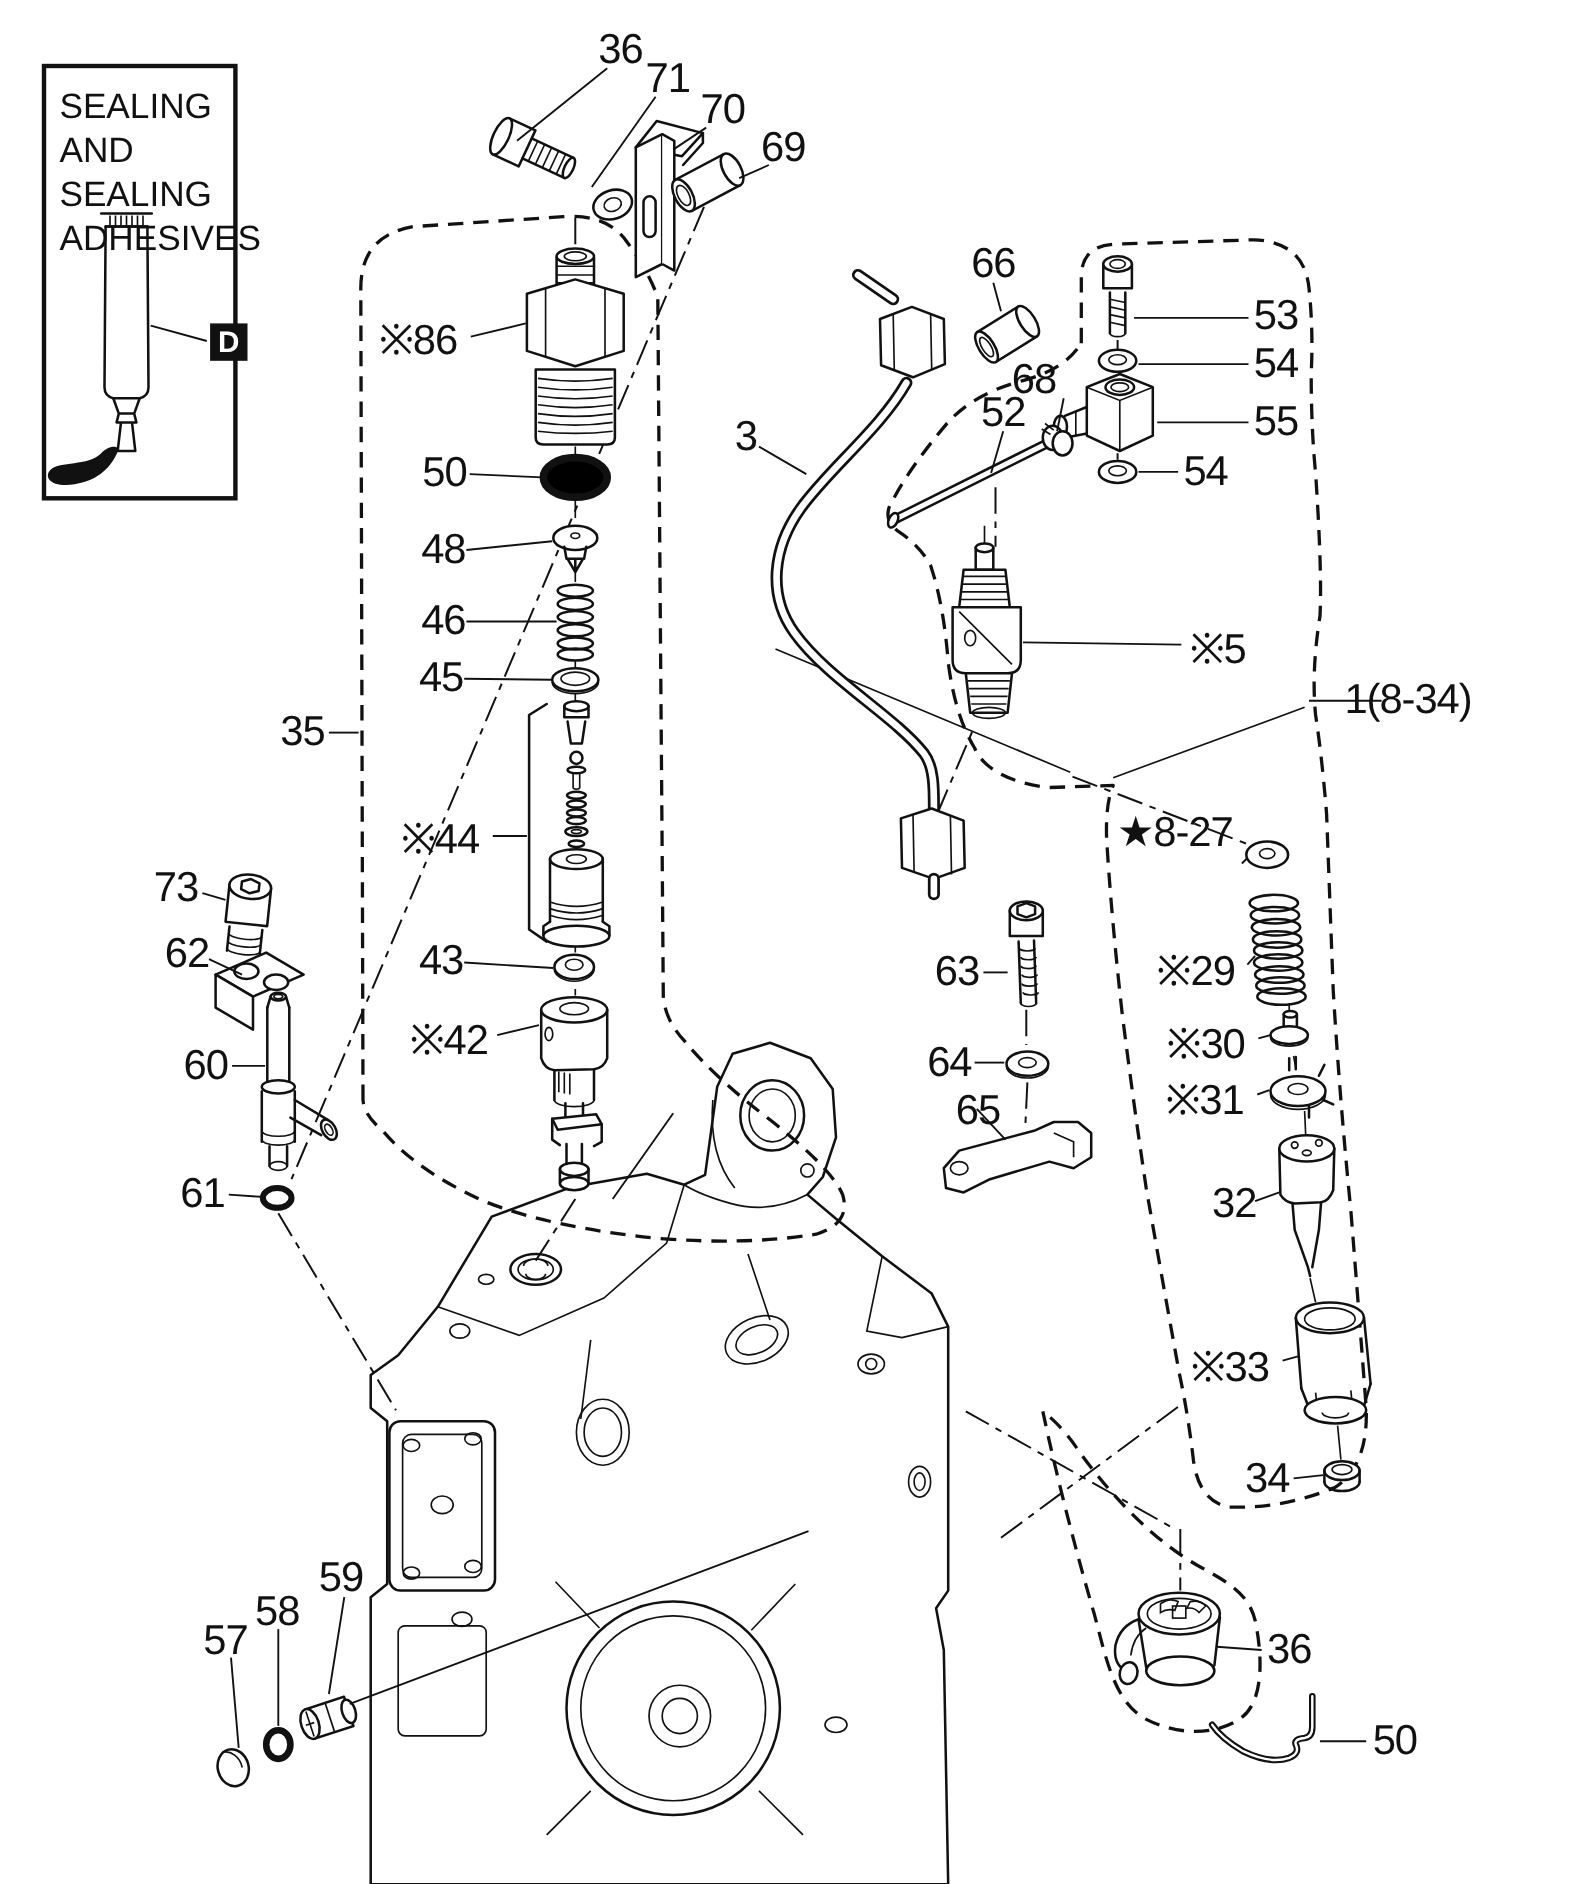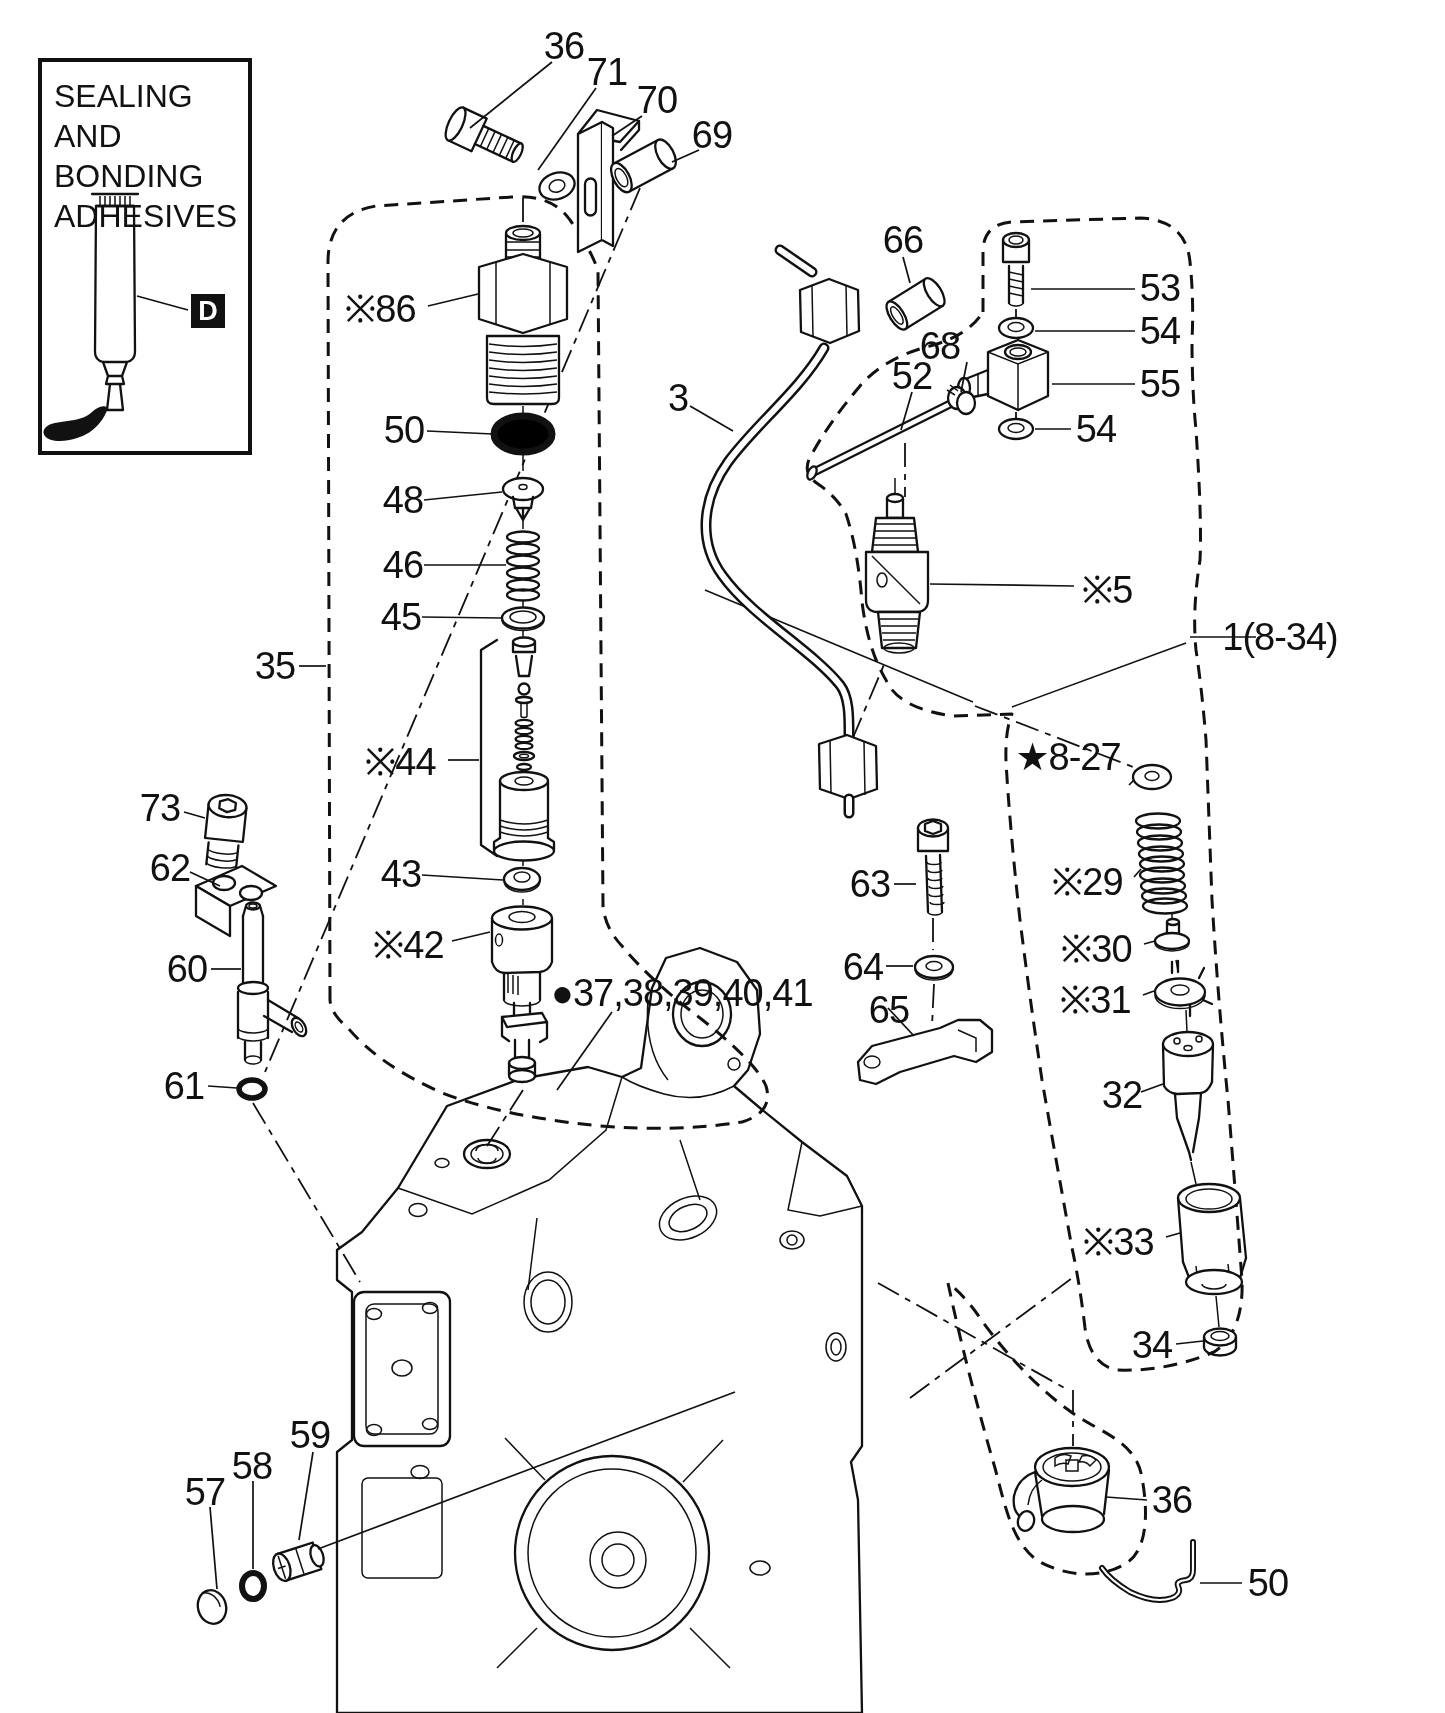--- a/index.html
+++ b/index.html
@@ -14,21 +14,21 @@
   .dash{stroke:#111;fill:none;stroke-width:3;stroke-dasharray:14 9;stroke-linejoin:round;}
   .dashdot{stroke:#111;fill:none;stroke-width:1.8;stroke-dasharray:24 7 6 7;}
   .pipeO{stroke:#111;fill:none;stroke-width:11;stroke-linecap:round;}
   .pipeI{stroke:#fff;fill:none;stroke-width:6;stroke-linecap:round;}
   .ink{fill:#111;stroke:none;}
   
   .co{position:absolute;transform:translate(-50%,-50%);font-size:38px;letter-spacing:-1px;
       white-space:nowrap;color:#111;}
   .co.left{transform:translate(0,-50%);}
   
-  .adhesive-box{position:absolute;left:38px;top:58px;width:214px;height:397px;
+  .adhesive-box{position:absolute;left:38px;top:58px;width:178px;height:397px;
       border:4px solid #111;box-sizing:border-box;padding:14px 15px 0 12px;}
   .box-line{font-size:32px;line-height:40px;color:#111;}
   .d-tag{position:absolute;left:191px;top:294px;width:34px;height:34px;background:#111;
       color:#fff;font-weight:700;font-size:27px;line-height:34px;text-align:center;}
 </style>
 </head>
 <body>
 
 <div class="stage">
 
@@ -480,21 +480,21 @@
     <path class="leader" d="M208,1086 L237,1088"></path>
     <path class="leader" d="M313,1452 L299,1540"></path>
     <path class="leader" d="M253,1481 L253,1569"></path>
     <path class="leader" d="M210,1507 L217,1589"></path>
     <path class="leader" d="M318,1549 L735,1392"></path>
   </g>
 </svg>
 
 <div class="adhesive-box">
   <div class="box-line">SEALING AND</div>
-  <div class="box-line">BONDING</div>
+  <div class="box-line">SEALING</div>
   <div class="box-line">ADHESIVES</div>
 </div>
 <div class="d-tag">D</div>
 
 <div class="co" style="left:564px;top:46px">36</div>
 <div class="co" style="left:607px;top:72px">71</div>
 <div class="co" style="left:657px;top:100px">70</div>
 <div class="co" style="left:712px;top:135px">69</div>
 <div class="co" style="left:903px;top:240px">66</div>
 <div class="co" style="left:1160px;top:288px">53</div>
@@ -506,21 +506,20 @@
 <div class="co" style="left:678px;top:398px">3</div>
 <div class="co" style="left:380px;top:307px">※86</div>
 <div class="co" style="left:404px;top:430px">50</div>
 <div class="co" style="left:403px;top:500px">48</div>
 <div class="co" style="left:403px;top:565px">46</div>
 <div class="co" style="left:401px;top:617px">45</div>
 <div class="co" style="left:275px;top:666px">35</div>
 <div class="co" style="left:400px;top:760px">※44</div>
 <div class="co" style="left:401px;top:874px">43</div>
 <div class="co" style="left:408px;top:943px">※42</div>
-<div class="co left" style="left:551px;top:993px">●37,38,39,40,41</div>
 <div class="co" style="left:1107px;top:588px">※5</div>
 <div class="co" style="left:1280px;top:637px">1(8-34)</div>
 <div class="co" style="left:1068px;top:757px">★8-27</div>
 <div class="co" style="left:1087px;top:880px">※29</div>
 <div class="co" style="left:1096px;top:947px">※30</div>
 <div class="co" style="left:1095px;top:998px">※31</div>
 <div class="co" style="left:1122px;top:1095px">32</div>
 <div class="co" style="left:1118px;top:1240px">※33</div>
 <div class="co" style="left:1152px;top:1345px">34</div>
 <div class="co" style="left:1172px;top:1500px">36</div>

